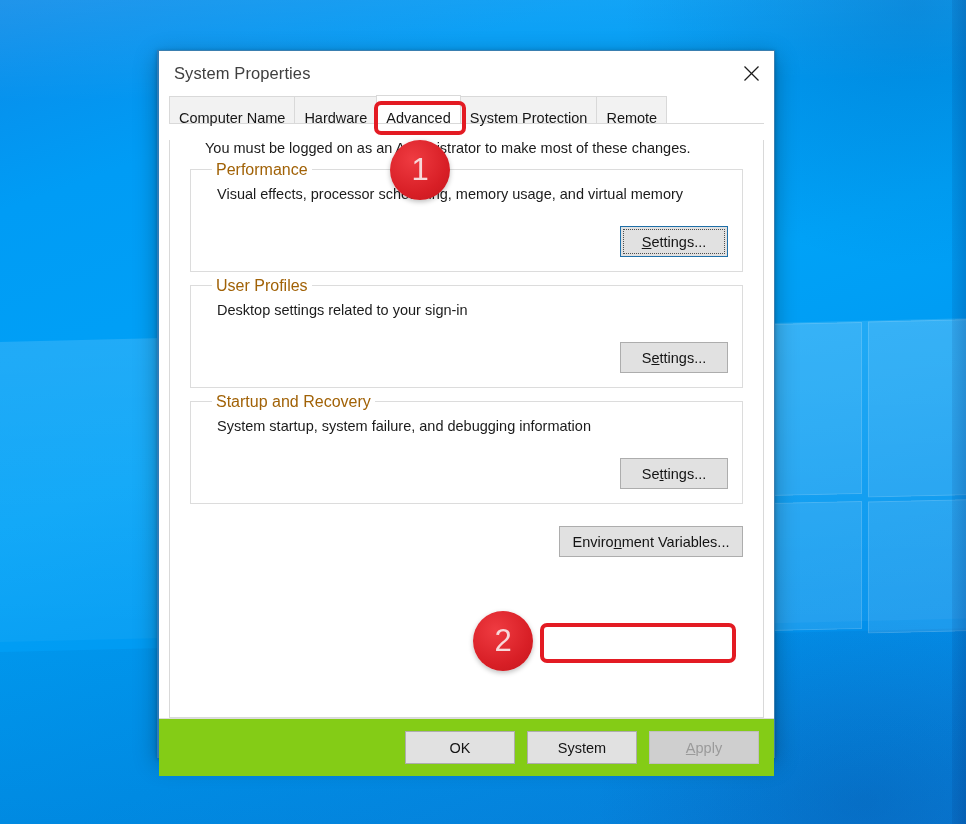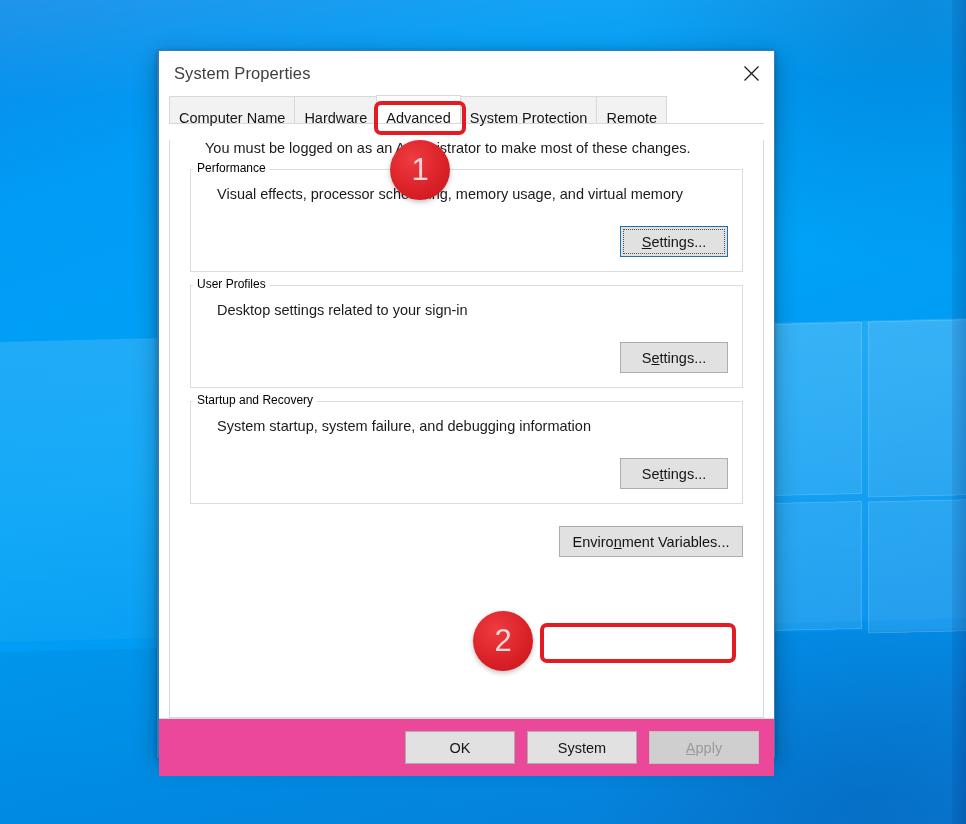--- a/index.html
+++ b/index.html
@@ -152,25 +152,25 @@
   .groupbox {
     position: relative;
     margin: 13px 20px 0 20px;
     border: 1px solid #dcdcdc;
     padding: 12px 14px 14px 14px;
     box-sizing: border-box;
   }
   .groupbox .gb-title {
     position: absolute;
     top: -9px;
-    left: 2px;
+    left: 21px;
     background: #ffffff;
     padding: 0 4px;
-    font-size: 12px;
-    color: #000000;
+    font-size: 16px;
+    color: #a16207;
     white-space: nowrap;
   }
   .gb-desc {
     margin: 4px 0 0 12px;
     font-size: 14.5px;
     color: #1b1b1b;
   }
   .gb-btnrow {
     display: flex;
     justify-content: flex-end;
@@ -215,21 +215,21 @@
   .envrow {
     display: flex;
     justify-content: flex-end;
     align-items: center;
     margin: 22px 20px 0 0;
   }
   .envbtn { min-width: 184px; margin-left: 12px; }
 
   .footer {
     height: 58px;
-    background: #ec4899;
+    background: #84cc16;
     border-top: 1px solid #dcdcdc;
     display: flex;
     align-items: center;
     justify-content: flex-end;
     padding-right: 15px;
     box-sizing: border-box;
     gap: 12px;
   }
   .footer .winbtn { min-width: 110px; height: 33px; }
 

